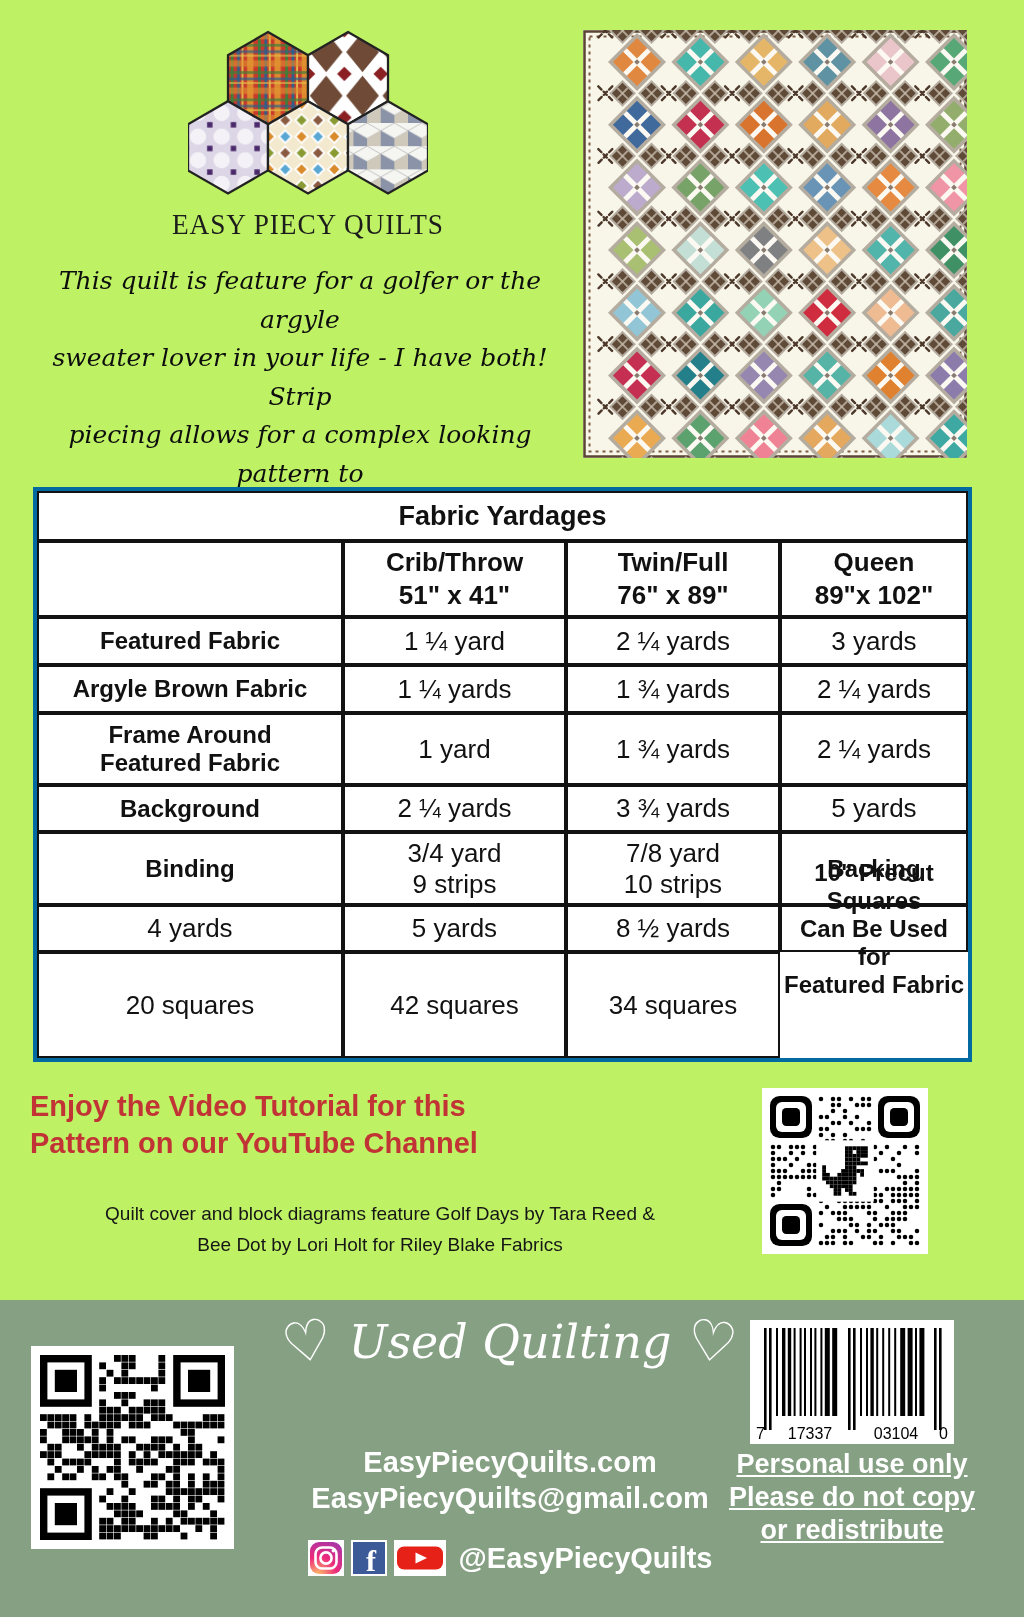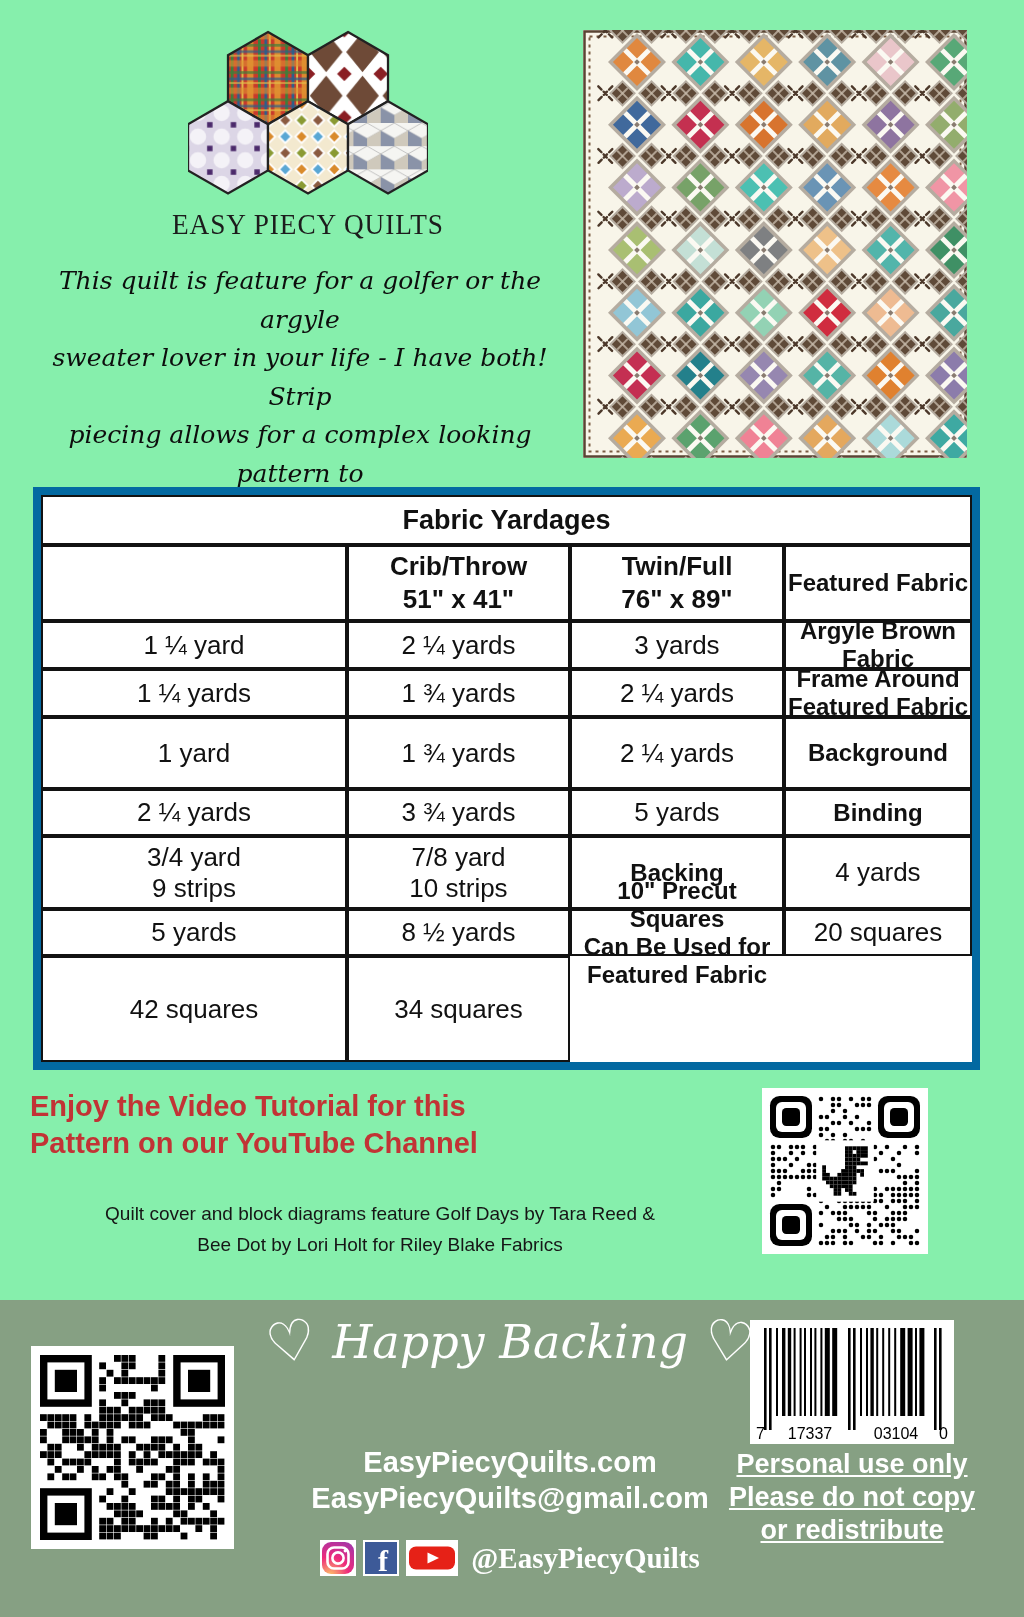--- a/index.html
+++ b/index.html
@@ -1,36 +1,36 @@
 <!DOCTYPE html>
 <html><head>
 <meta charset="utf-8">
 <style>
   html,body{margin:0;padding:0;background:#ffffff;}
-  #page{position:relative;width:1024px;height:1617px;background:#86efac;overflow:hidden;
+  #page{position:relative;width:1024px;height:1617px;background:#bef264;overflow:hidden;
         font-family:"Liberation Sans",sans-serif;color:#111;}
   .pre{white-space:pre-line;}
 
   
   .logo-wrap{position:absolute;left:150px;top:30px;width:316px;text-align:center;}
   .brand{margin-top:8px;font-family:"Liberation Serif",serif;font-weight:500;font-size:29px;
          letter-spacing:1px;color:#1c1c1c;transform:scaleX(.94);white-space:nowrap;}
 
   
   .quilt{position:absolute;left:583px;top:30px;width:384px;height:428px;}
 
   
   .intro{position:absolute;left:28px;top:262px;width:544px;text-align:center;
          font-family:"DejaVu Serif",serif;font-style:italic;font-size:25px;line-height:38.5px;color:#0d0d0d;}
 
   
   .yardage{position:absolute;left:33px;top:487px;display:grid;
            grid-template-columns:306px 223px 214px 188px;
            grid-template-rows:50px 76px 48px 48px 72px 47px 73px 47px 106px;
-           border:8px solid #0369a1;background:#fff;}
+           border:4px solid #0369a1;background:#fff;}
   .cell{border:2px solid #121212;box-sizing:border-box;display:flex;flex-direction:column;
         align-items:center;justify-content:center;text-align:center;white-space:pre-line;background:#fff;}
   .t-title{grid-column:1/-1;font-size:27px;font-weight:bold;}
   .t-head{font-size:26px;font-weight:bold;line-height:33px;}
   .t-label{font-size:24px;font-weight:bold;line-height:28px;}
   .t-val{font-size:26px;font-weight:400;line-height:31px;}
 
   
   .video-cta{position:absolute;left:30px;top:1088px;width:700px;
              font-size:29px;font-weight:bold;line-height:37px;}
@@ -46,21 +46,21 @@
   .tagline .script{font-family:"DejaVu Serif",serif;font-style:italic;font-size:46px;}
   .tagline .heart{font-family:"DejaVu Sans",sans-serif;font-size:56px;line-height:56px;}
   .heart-l{transform:rotate(-10deg);}
   .heart-r{transform:rotate(8deg);}
   .website{position:absolute;left:240px;top:146px;width:540px;text-align:center;color:#fff;
            font-weight:bold;font-size:29px;}
   .email{position:absolute;left:240px;top:182px;width:540px;text-align:center;color:#fff;
          font-weight:bold;font-size:29px;}
   .social{position:absolute;left:240px;top:240px;width:540px;display:flex;align-items:center;
           justify-content:center;gap:7px;}
-  .social .handle{color:#fff;font-weight:bold;font-size:29px;margin-left:6px;font-family:Liberation Serif, serif;}
+  .social .handle{color:#fff;font-weight:bold;font-size:29px;margin-left:6px;}
   .barcode{position:absolute;left:750px;top:20px;}
   .notice{position:absolute;left:724px;top:148px;width:256px;text-align:center;color:#fff;
           font-weight:bold;font-size:27px;line-height:33px;text-decoration:underline;}
 </style>
 </head>
 <body>
 
 <div id="page">
 
   <div class="logo-wrap">
@@ -1051,20 +1051,22 @@
 come together quickly and easily.
 Sophisticated and fun wrapped into one quilt!</div>
 
   <div class="yardage" id="yardage">
       <div class="cell t-title">Fabric Yardages</div>
       <div class="cell t-head"></div>
       <div class="cell t-head">Crib/Throw
 51" x 41"</div>
       <div class="cell t-head">Twin/Full
 76" x 89"</div>
+      <div class="cell t-head">Queen
+89"x 102"</div>
       <div class="cell t-label">Featured Fabric</div>
       <div class="cell t-val">1 ¼ yard</div>
       <div class="cell t-val">2 ¼ yards</div>
       <div class="cell t-val">3 yards</div>
       <div class="cell t-label">Argyle Brown Fabric</div>
       <div class="cell t-val">1 ¼ yards</div>
       <div class="cell t-val">1 ¾ yards</div>
       <div class="cell t-val">2 ¼ yards</div>
       <div class="cell t-label">Frame Around
 Featured Fabric</div>
@@ -1662,21 +1664,21 @@
           <rect x="142.20000000000002" y="9" width="51.800000000000004" height="51.800000000000004" rx="0" fill="#000"></rect>
           <rect x="149.60000000000002" y="16.4" width="37" height="37" rx="0" fill="#fff"></rect>
           <rect x="157.00000000000003" y="23.8" width="22.200000000000003" height="22.200000000000003" rx="0" fill="#000"></rect>
           <rect x="9" y="142.20000000000002" width="51.800000000000004" height="51.800000000000004" rx="0" fill="#000"></rect>
           <rect x="16.4" y="149.60000000000002" width="37" height="37" rx="0" fill="#fff"></rect>
           <rect x="23.8" y="157.00000000000003" width="22.200000000000003" height="22.200000000000003" rx="0" fill="#000"></rect>
         </svg></div>
 
     <div class="tagline">
       <span class="heart heart-l">♡</span>
-      <span class="script">Happy Backing</span>
+      <span class="script">Used Quilting</span>
       <span class="heart heart-r">♡</span>
     </div>
 
     <div class="website">EasyPiecyQuilts.com</div>
     <div class="email">EasyPiecyQuilts@gmail.com</div>
 
     <div class="social">
       <svg width="36" height="36" viewBox="0 0 36 36">
         <defs>
           <radialGradient id="igg" cx="25%" cy="105%" r="140%">

